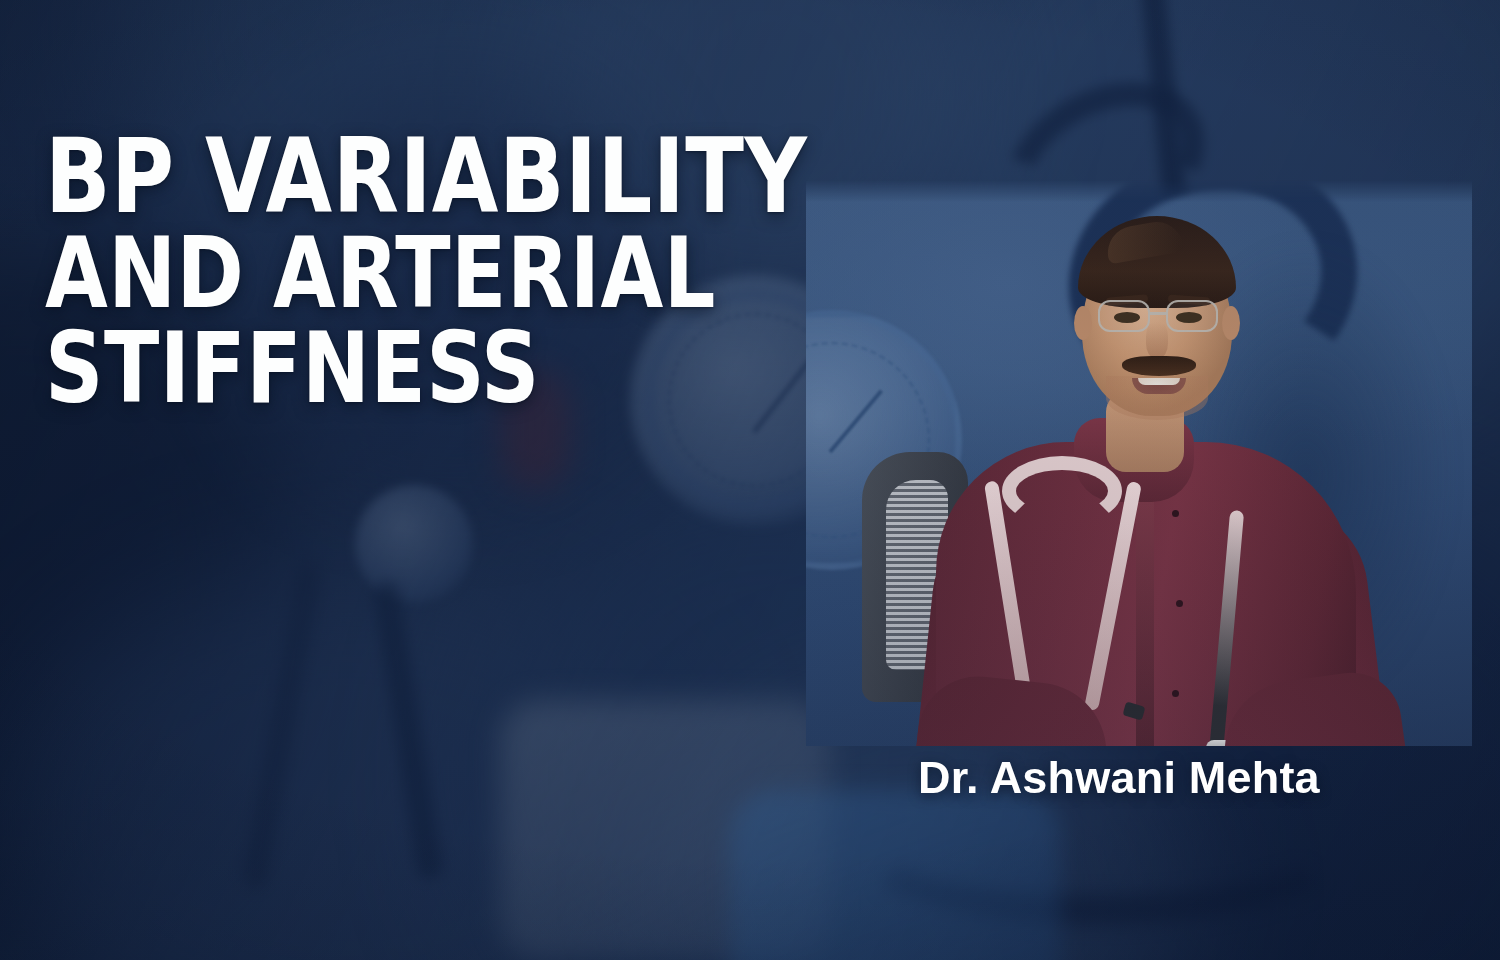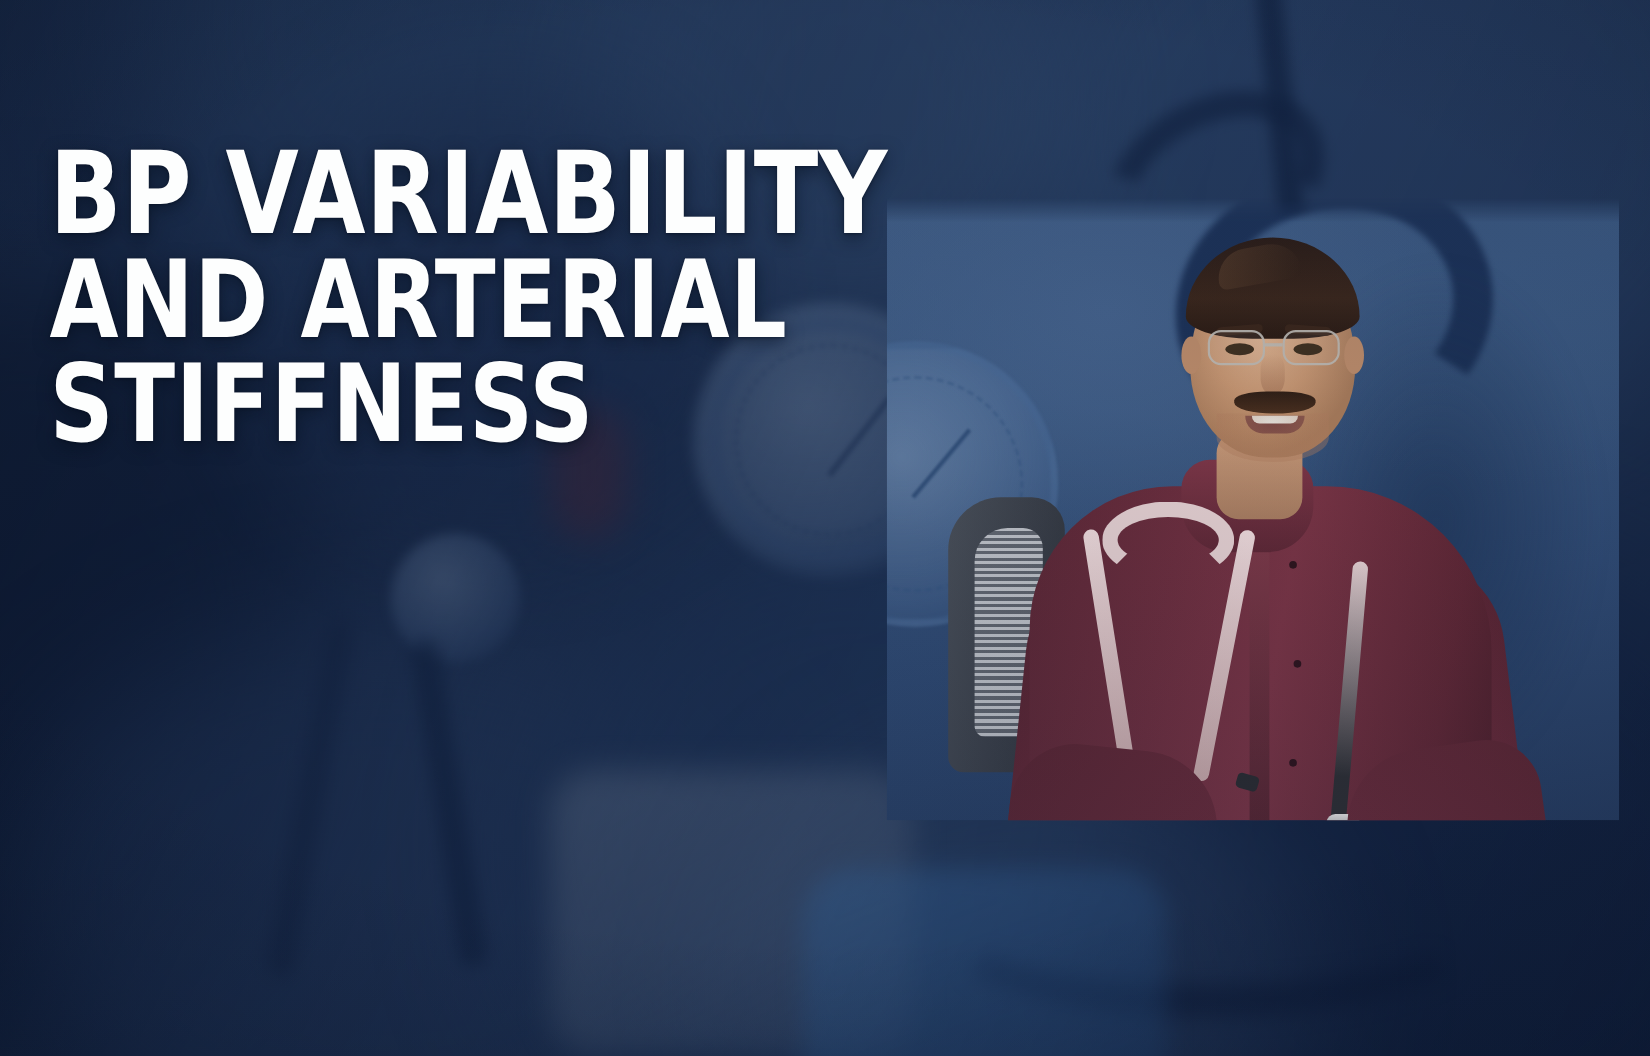--- a/index.html
+++ b/index.html
@@ -459,14 +459,15 @@
 
     <div class="photo-tone"></div>
   </div>
 
   <div class="headline">
     <span class="ln ln1">BP VARIABILITY</span>
     <span class="ln ln2">AND ARTERIAL</span>
     <span class="ln ln3">STIFFNESS</span>
   </div>
 
+  <div class="name">Dr. Ashwani Mehta</div>
 
 </div>
 
 </body></html>

